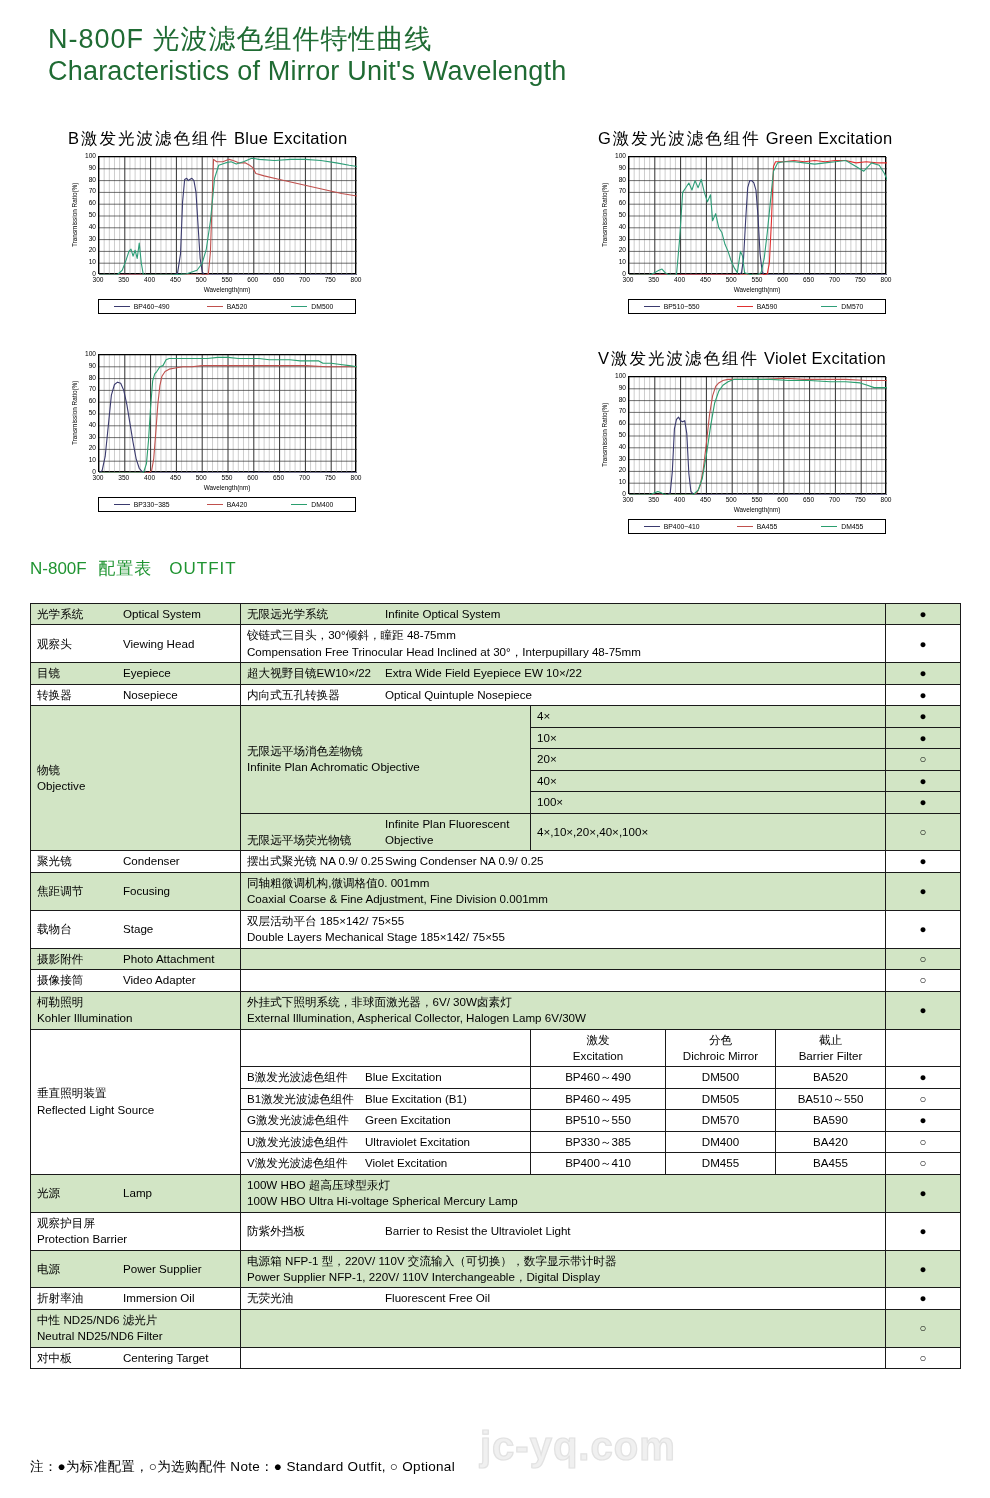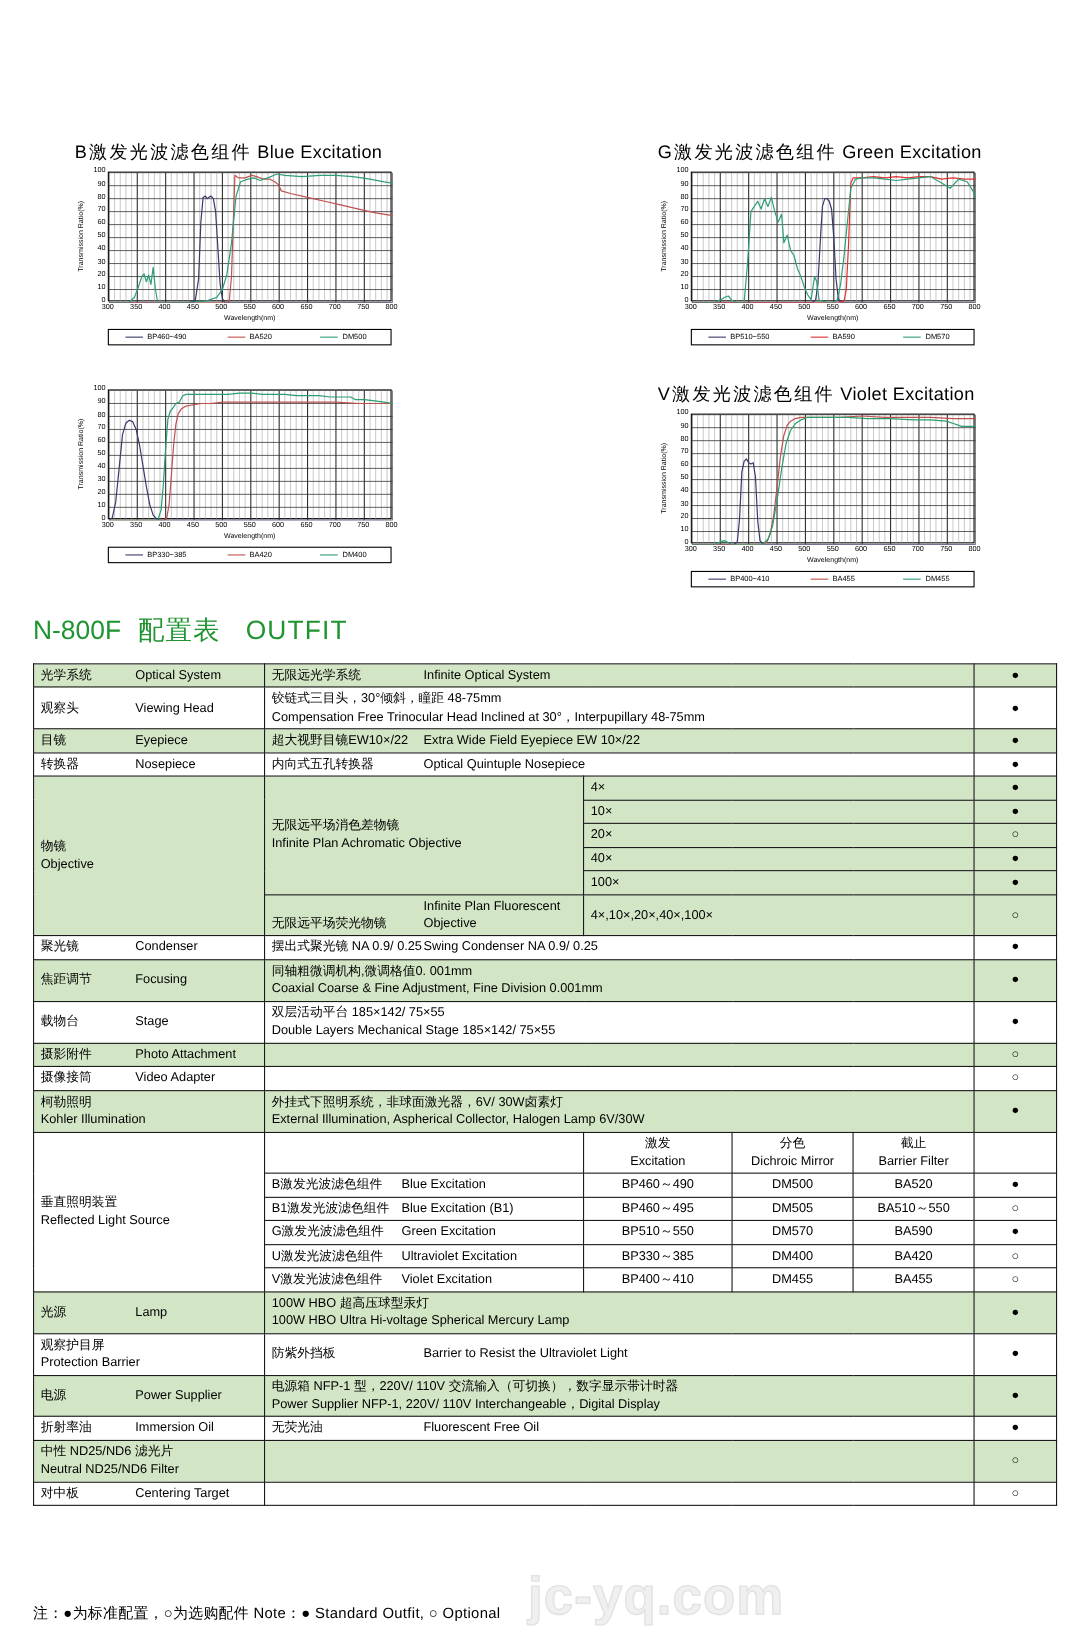--- a/index.html
+++ b/index.html
@@ -61,21 +61,21 @@
     border:1px solid #000; background:#fff;
     display:flex; align-items:center;
   }
   .legend-item { flex:1; display:flex; align-items:center; justify-content:center; gap:4px; }
   .legend-swatch { display:inline-block; width:16px; height:0; border-top:1.6px solid #000; }
   .legend-label { font-size:6.8px; color:#000; white-space:nowrap; }
 
   
   .outfit-title {
     position:absolute; left:30px; top:557px;
-    font-size:24px; color:#1f9431; letter-spacing:1px; white-space:nowrap;text-align:right;
+    font-size:17px; color:#1f9431; letter-spacing:1px; white-space:nowrap;text-align:right;
   }
   .outfit-title .code { letter-spacing:0px; }
 
   table.outfit {
     position:absolute; left:30px; top:603px; width:930px;
     border-collapse: collapse; table-layout: fixed;
   }
   table.outfit td {
     border:1.3px solid #1a1a1a;
     padding:2px 6px;
@@ -93,30 +93,32 @@
   .lbl2 { display:flex; }
   .lbl2 .cn { width:86px; flex:0 0 86px; }
   .sub-center { text-align:center; }
 
   .footnote {
     position:absolute; left:30px; top:1458px;
     font-size:13.5px; color:#000; white-space:nowrap; letter-spacing:0.3px;
   }
   .watermark {
     position:absolute; left:480px; top:1424px;
-    font-size:48px; color:#f0f0f0; font-weight:700;
+    font-size:40px; color:#f0f0f0; font-weight:700;
     letter-spacing:1px; white-space:nowrap;
     text-shadow: 0 0 1px #d8d8d8;
     -webkit-text-stroke: 1.2px #e2e2e2;
   }
 </style>
 </head>
 <body>
 
 <div class="page-title">
+  <div class="title-cn">N-800F  光波滤色组件特性曲线</div>
+  <div class="title-en">Characteristics of Mirror Unit's Wavelength</div>
 </div>
 
 <div class="charts" id="charts-container">
     <div class="chart-block" style="left: 68px; top: 8px;">
       <div class="chart-title"><span class="cn">B激发光波滤色组件</span><span>  Blue Excitation</span></div>
       <div class="chart-area" style="width: 290px; height: 160px;">
         <div class="axis-ylabel">Transmission Ratio(%)</div>
         <div class="ytick-col">
           <div class="ytick" style="top: 0px;">100</div>
           <div class="ytick" style="top: 11.8px;">90</div>

